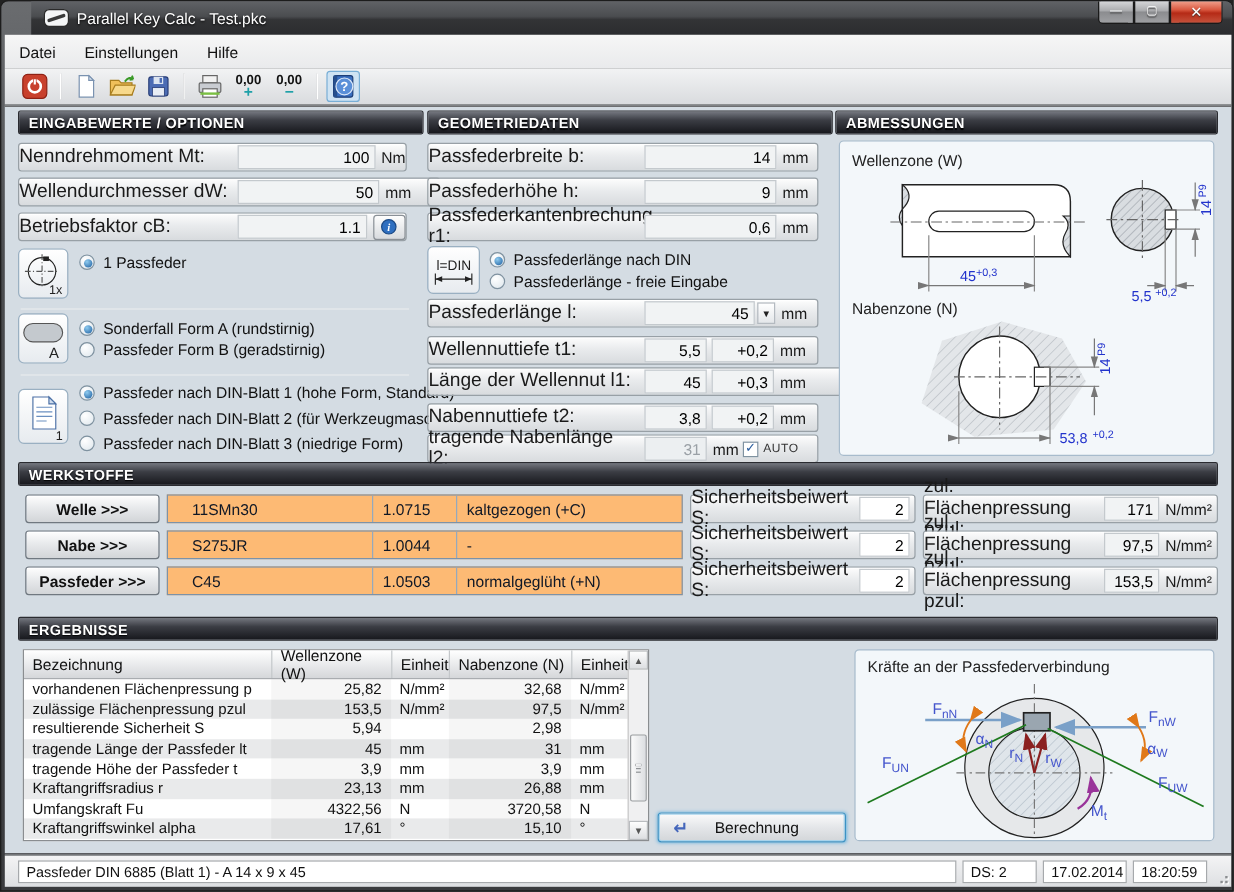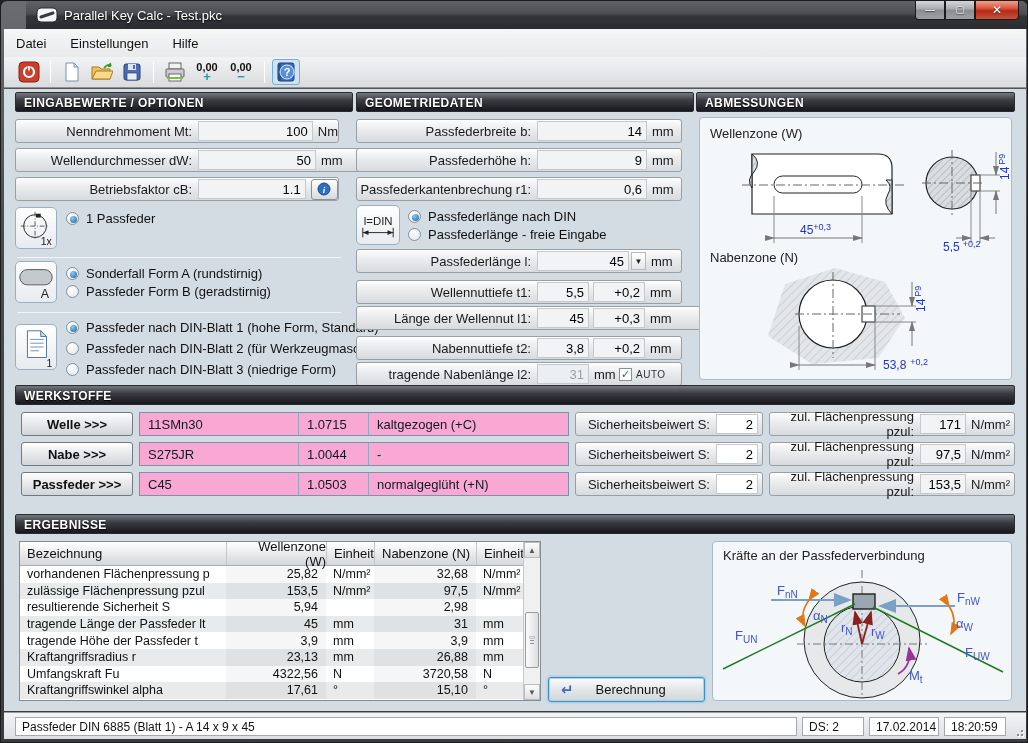--- a/index.html
+++ b/index.html
@@ -38,21 +38,21 @@
   .client { position:absolute; left:3px; top:87px; width:1022px; height:623px; background:#d4dce3; border-top:1px solid #555; }
   .sec-header { position:absolute; height:20px;
     background:linear-gradient(180deg,#74777f 0%,#3b3d44 40%,#17181d 100%);
     color:#fff; font-size:12px; font-weight:bold; letter-spacing:.4px;
     line-height:20px; padding-left:8px; text-shadow:0 1px 1px #000;
     border:1px solid #2a2b30; border-radius:2px; }
   
   .frow { position:absolute; height:24px; border:1px solid #98a0a6; border-radius:3px;
     background:linear-gradient(180deg,#fdfdfd,#e9ebed 45%,#d8dbde);
     display:flex; align-items:center; box-shadow:inset 0 1px 0 #fff; }
-  .frow .lbl { font-size:13px; color:#1a1a1a; text-align:right; flex:0 0 auto; padding-right:6px; }
+  .frow .lbl { font-size:16px; color:#1a1a1a; text-align:left; flex:0 0 auto; padding-right:6px; }
   .fld { height:20px; background:#f1f3f4; border:1px solid #c4c9cd; font-size:13px;
     color:#000; text-align:right; padding:2px 4px 0 2px; }
   .fld.dis { color:#9aa0a6; background:#eceff1; }
   .unit { font-size:13px; color:#1a1a1a; padding-left:5px; }
   
   .iconbox { border:1px solid #9ab0c2; border-radius:5px; background:linear-gradient(180deg,#ffffff,#e7ebef);
     position:relative; }
   .opt { display:flex; align-items:center; font-size:13px; color:#111; margin:3px 0; }
   .rb { width:13px; height:13px; border-radius:50%; border:1px solid #7f92a0;
     background:radial-gradient(circle at 35% 30%,#fff,#dde6ec); margin-right:7px; flex:0 0 13px; position:relative; }
@@ -68,27 +68,27 @@
     background:linear-gradient(180deg,#fdfdfd,#d8dbde); display:flex; align-items:center; justify-content:center; }
   
   .drawbox { position:absolute; background:#f3f7fa; border:1px solid #a7bbcc; border-radius:4px; }
   .zone-lbl { position:absolute; font-size:13px; color:#222; }
   .dimtxt { fill:#2233cc; font-size:12px; font-family:"Liberation Sans",sans-serif; }
   .dimsup { fill:#2233cc; font-size:9px; }
   
   .wbtn { position:absolute; height:24px; border:1px solid #6e7artrans; border:1px solid #707880; border-radius:3px;
     background:linear-gradient(180deg,#fefefe,#e8eaec 45%,#d2d5d8); font-size:13px; font-weight:bold; color:#111;
     display:flex; align-items:center; justify-content:center; box-shadow:inset 0 1px 0 #fff; }
-  .matbox { position:absolute; height:24px; background:#f9a8d4; border:1px solid #7c92a8; display:flex; align-items:center; }
+  .matbox { position:absolute; height:24px; background:#fdba74; border:1px solid #7c92a8; display:flex; align-items:center;padding-left:12px; }
   .matbox .c { font-size:13px; color:#101826; padding-left:8px; height:100%; display:flex; align-items:center; }
   .matbox .c + .c { border-left:1px solid #93a9bf; }
   
   .rtable { position:absolute; background:#fff; border:1px solid #8a8d90; }
   .thead { display:flex; height:24px; background:linear-gradient(180deg,#ffffff,#e6e7e9 60%,#d5d7da);
-    border-bottom:1px solid #a9acb0;text-align:right; }
+    border-bottom:1px solid #a9acb0; }
   .thead .hc { font-size:13px; color:#111; display:flex; align-items:center; padding-left:7px; }
   .thead .hc + .hc { border-left:1px solid #c4c7ca; }
   .trow { display:flex; height:16.6px; font-size:12.5px; color:#111; }
   .trow:nth-child(odd) { background:#e9eaeb; }
   .tc { display:flex; align-items:center; padding-left:7px; overflow:hidden; white-space:nowrap; }
   .tc.num { justify-content:flex-end; padding-right:8px; background:rgba(0,0,0,0.035); }
   .c-name { width:206px; } .c-w { width:100px; } .c-wu { width:48px; } .c-n { width:102px; } .c-nu { width:46px; }
   
   .sbar { position:absolute; width:17px; background:#f0f0f1; border-left:1px solid #c8c8c8; }
   .sarrow { height:16px; font-size:8px; color:#555; text-align:center; line-height:16px;

